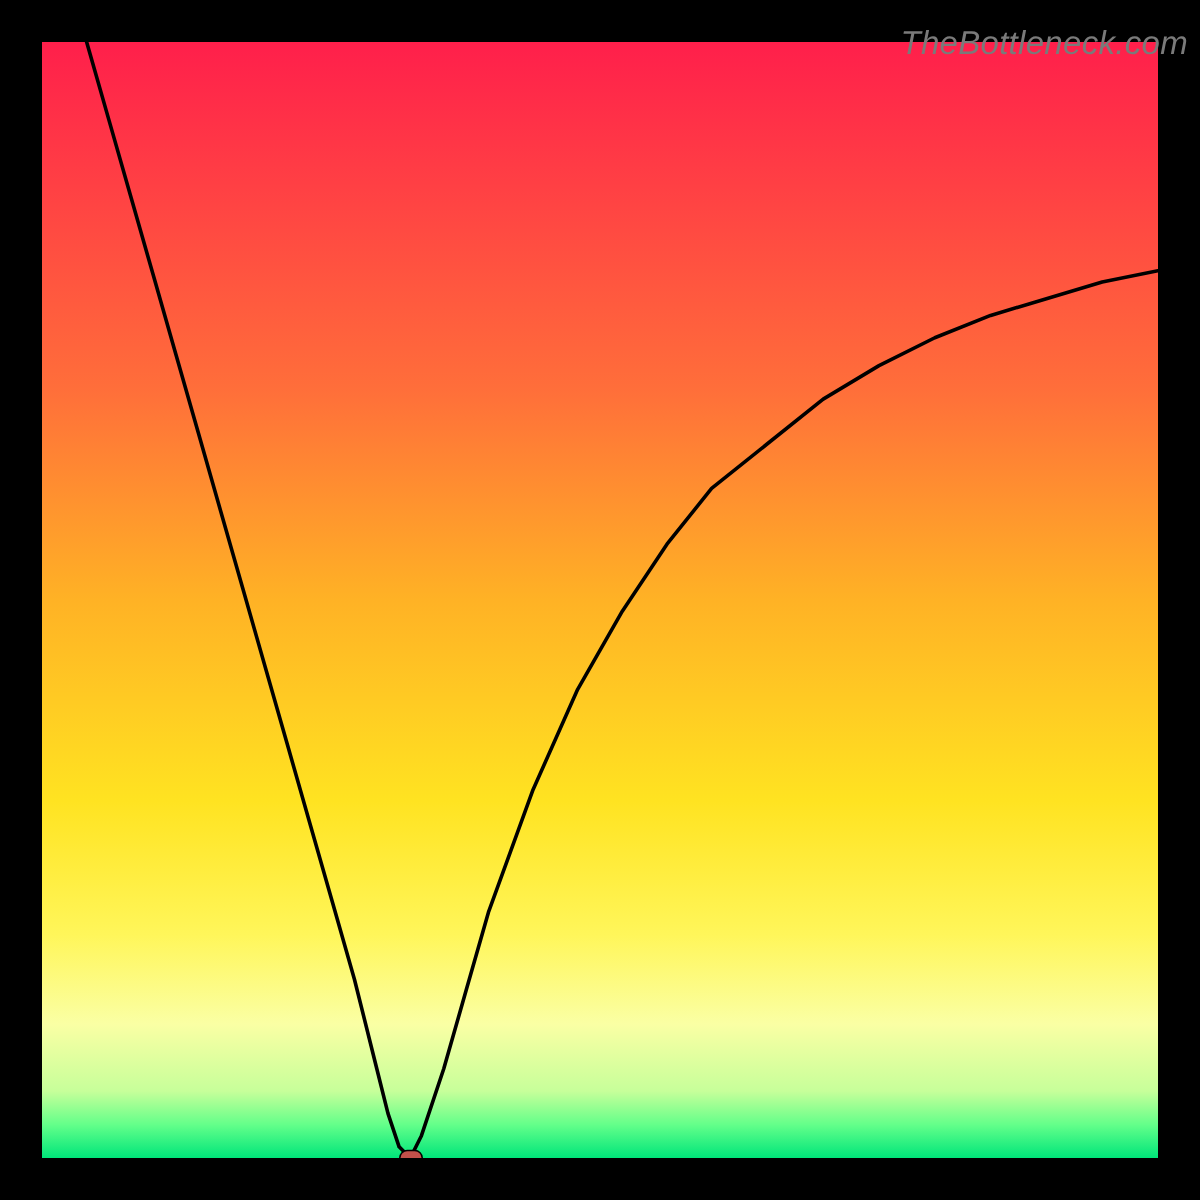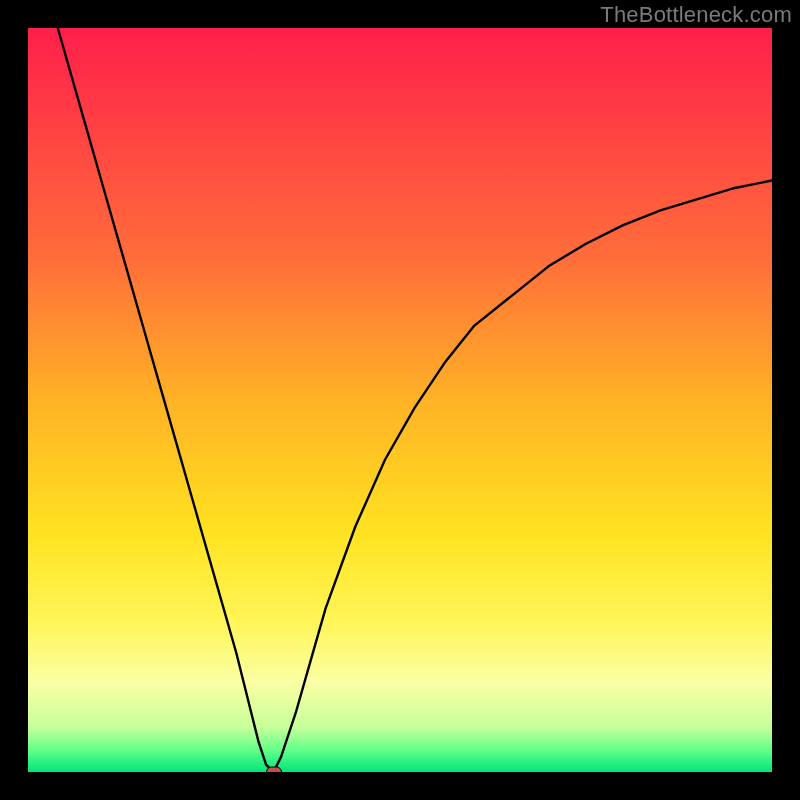--- a/index.html
+++ b/index.html
@@ -5,28 +5,29 @@
   * { margin: 0; padding: 0; box-sizing: border-box; }
   html, body { width: 800px; height: 800px; overflow: hidden; background: #000; }
   .frame {
     position: relative;
     width: 800px;
     height: 800px;
     background: #000;
   }
   .watermark {
     position: absolute;
-    top: 2px;
+    top: 16px;
     right: 8px;
     font-family: Arial, Helvetica, sans-serif;
     font-size: 22px;
     color: #7a7a7a;
     font-weight: 500;
     letter-spacing: 0.2px;
     z-index: 5;
+    font-style: italic;
   }
   .plot {
     position: absolute;
     left: 28px;
     top: 28px;
     width: 744px;
     height: 744px;
     overflow: hidden;
   }
   .gradient {

